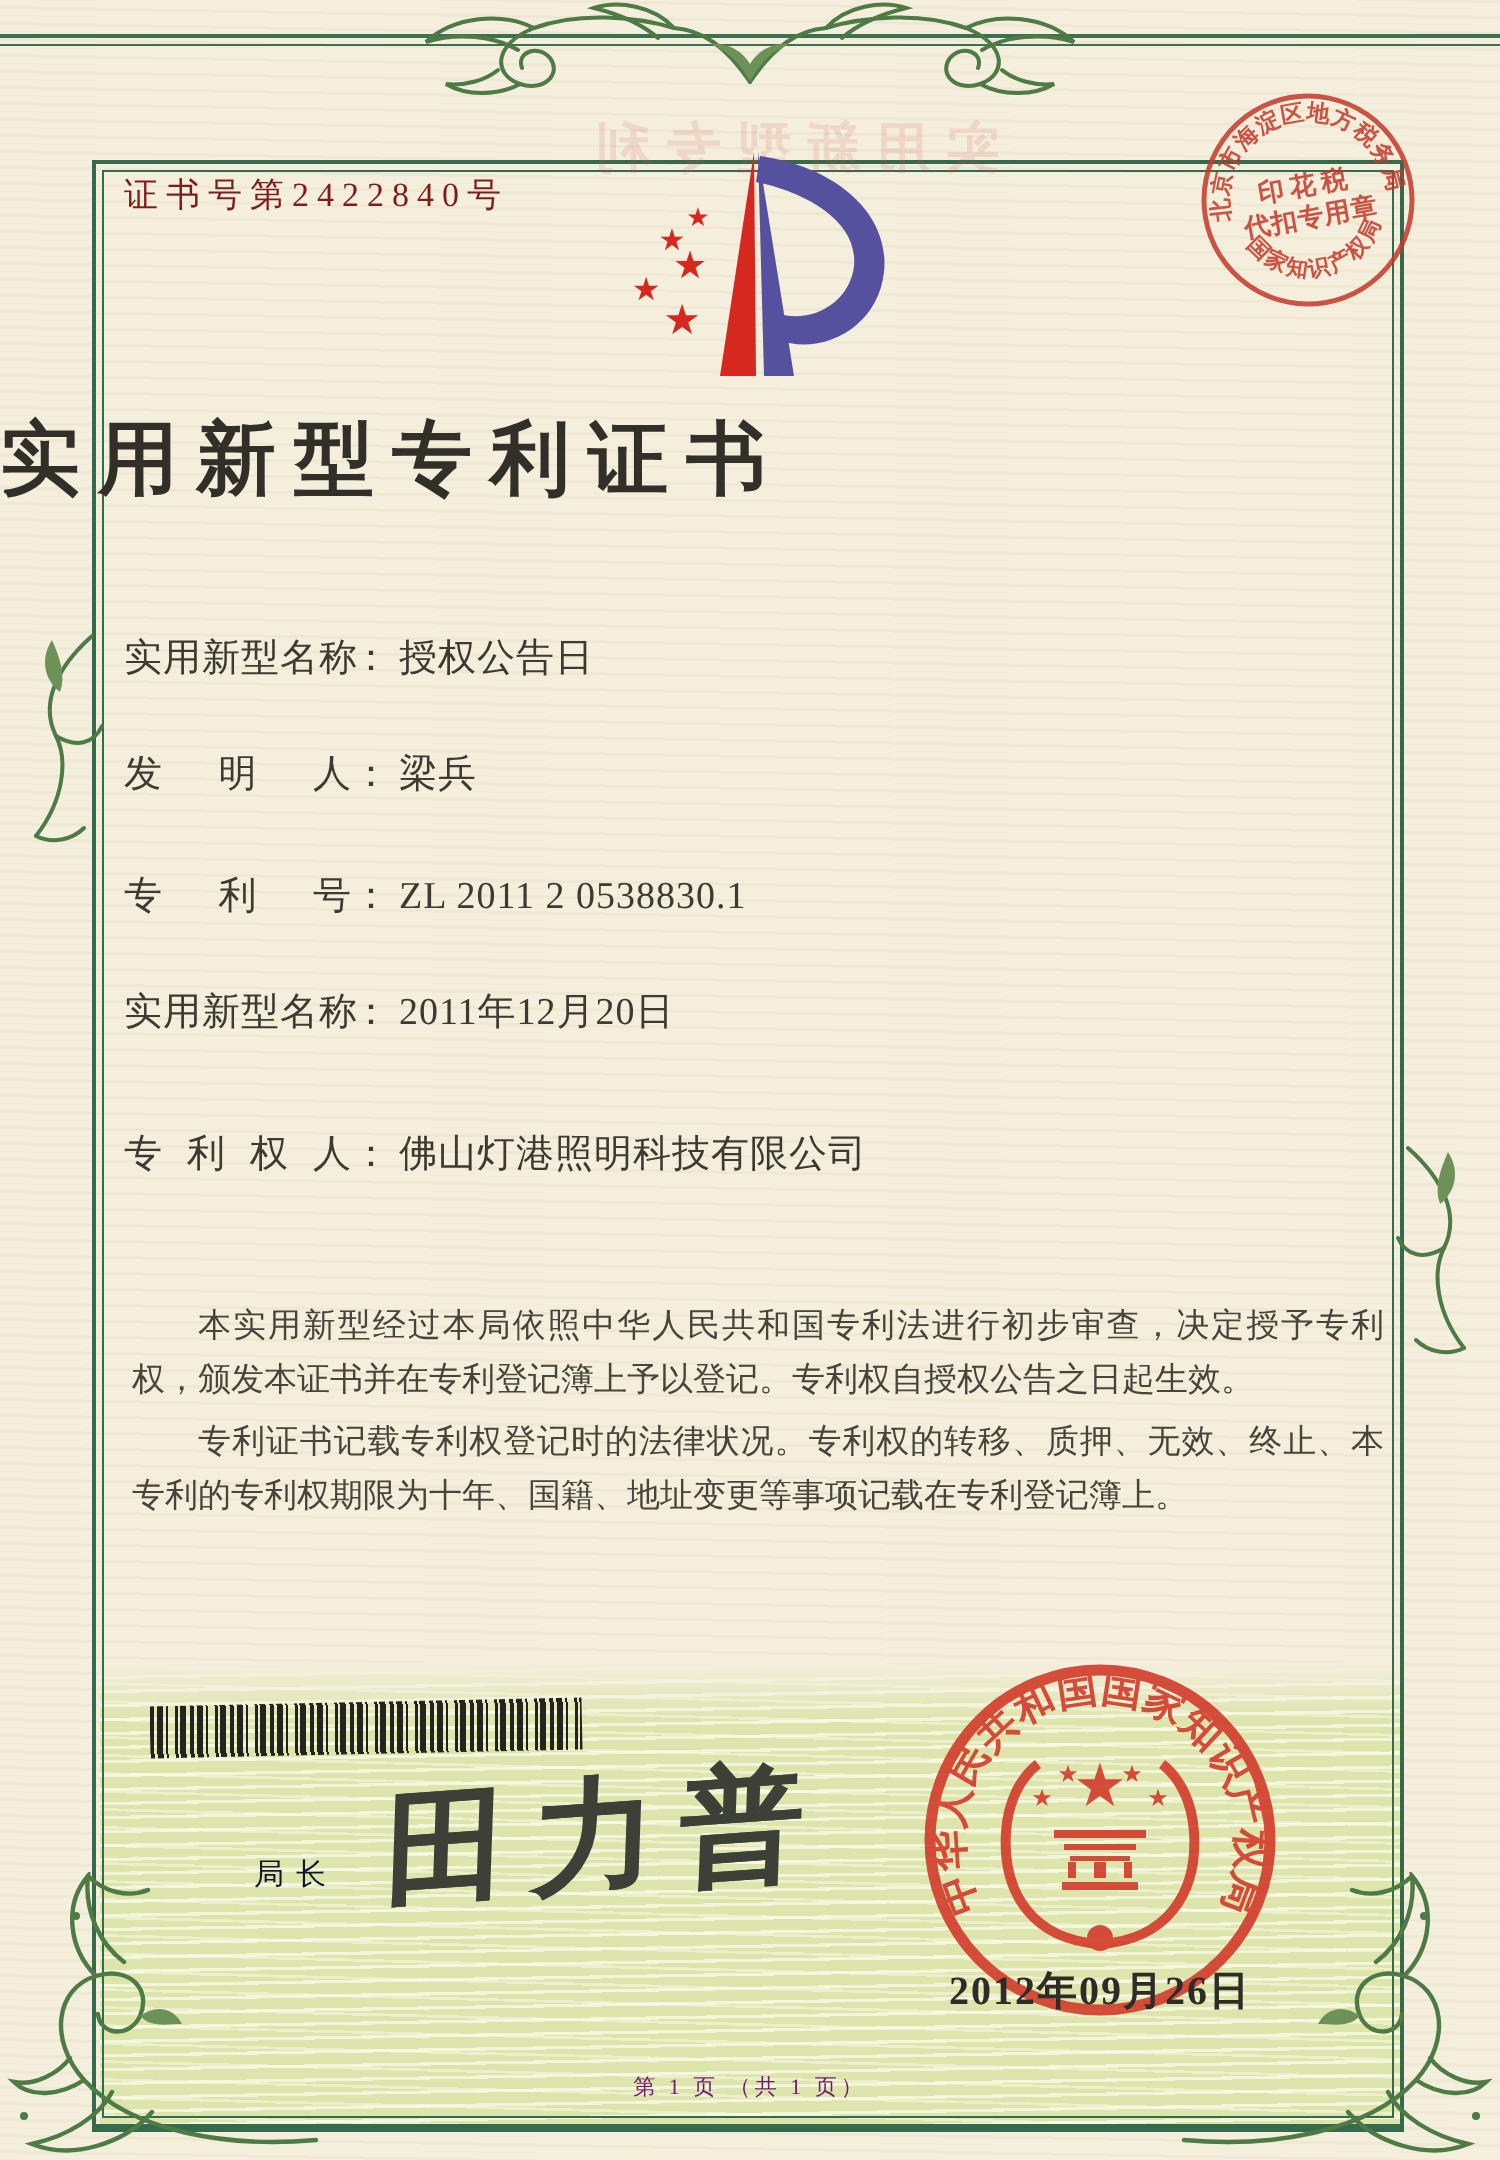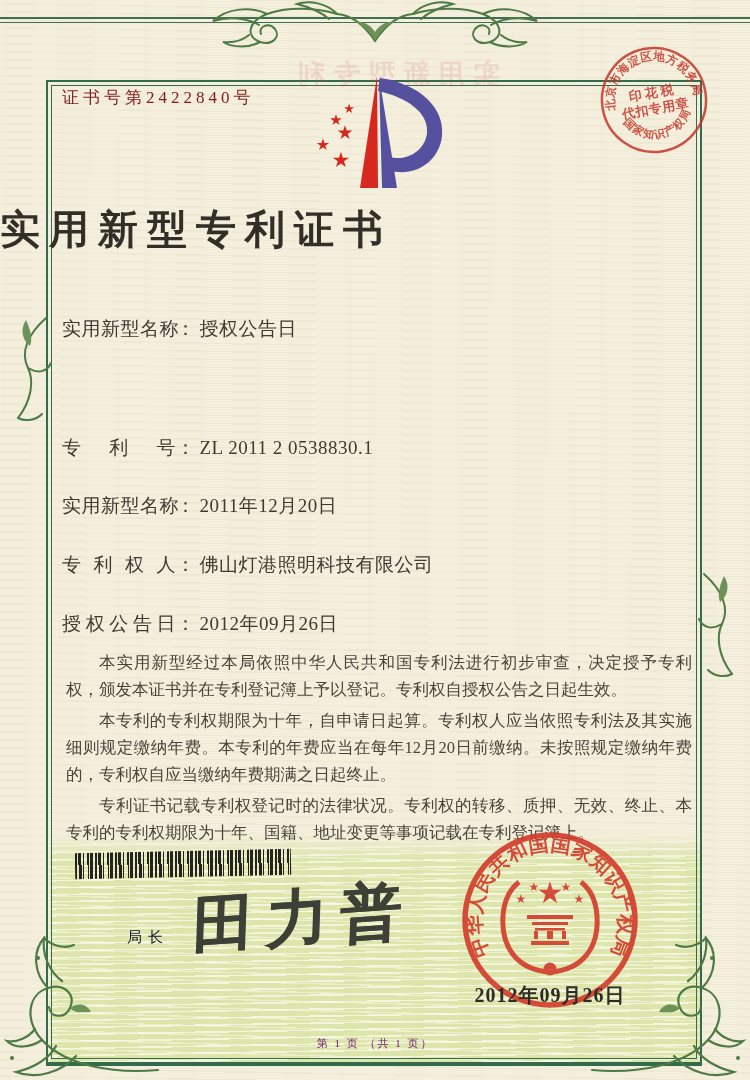--- a/index.html
+++ b/index.html
@@ -42,21 +42,21 @@
   .logo{ position:absolute; left:298px; top:64px; }
 
   .tax-stamp{ position:absolute; left:598px; top:44px; transform:rotate(-10deg); opacity:.85; }
 
   .title{ position:absolute; top:202px; left:0; width:100%; text-align:left;
     font-size:40px; font-weight:bold; letter-spacing:9px; color:#322f28; }
 
   .fields{ position:absolute; left:62px; top:308px; width:620px; height:340px; }
   .frow{ position:absolute; left:0; font-size:19px; color:#3e3a31; white-space:nowrap; letter-spacing:.5px; }
   .frow.f0{ top:8px; } .frow.f1{ top:66px; } .frow.f2{ top:127px; }
-  .frow.f3{ top:185px; } .frow.f4{ top:244px; } .frow.f5{ top:303px; }
+  .frow.f3{ top:185px; } .frow.f4{ top:256px; } .frow.f5{ top:303px; }
   .flabel{ display:inline-block; width:114px; text-align:justify; text-align-last:justify; }
   .fcolon{ margin-right:4px; }
 
   .paras{ position:absolute; left:62px; top:645px; width:634px; font-size:16.5px;
     line-height:27px; color:#48443a; text-align:justify; }
   .paras p{ margin:4px; text-indent:2em; }
 
   .barcode{ position:absolute; left:75px; top:851px; width:216px; height:26px; transform:rotate(-1.2deg);
     background:repeating-linear-gradient(90deg,
       #23231f 0 2px, transparent 2px 3.5px, #23231f 3.5px 6.5px, transparent 6.5px 8px,
@@ -172,37 +172,36 @@
       <textPath href="#taxBot" startOffset="50%">国家知识产权局</textPath>
     </text>
   </svg>
 
   <div class="title">实用新型专利证书</div>
 
   <div class="fields">
     <div class="frow f0">
       <span class="flabel">实用新型名称</span><span class="fcolon">：</span><span class="fvalue">授权公告日</span>
     </div>
+    <div class="frow f1">
+      <span class="flabel">发明人</span><span class="fcolon">：</span><span class="fvalue">梁兵</span>
+    </div>
     <div class="frow f2">
       <span class="flabel">专利号</span><span class="fcolon">：</span><span class="fvalue">ZL 2011 2 0538830.1</span>
     </div>
     <div class="frow f3">
       <span class="flabel">实用新型名称</span><span class="fcolon">：</span><span class="fvalue">2011年12月20日</span>
     </div>
     <div class="frow f4">
       <span class="flabel">专利权人</span><span class="fcolon">：</span><span class="fvalue">佛山灯港照明科技有限公司</span>
     </div>
-    <div class="frow f5">
-      <span class="flabel">授权公告日</span><span class="fcolon">：</span><span class="fvalue">2012年09月26日</span>
-    </div>
   </div>
 
   <div class="paras">
     <p>本实用新型经过本局依照中华人民共和国专利法进行初步审查，决定授予专利权，颁发本证书并在专利登记簿上予以登记。专利权自授权公告之日起生效。</p>
-    <p>本专利的专利权期限为十年，自申请日起算。专利权人应当依照专利法及其实施细则规定缴纳年费。本专利的年费应当在每年12月20日前缴纳。未按照规定缴纳年费的，专利权自应当缴纳年费期满之日起终止。</p>
     <p>专利证书记载专利权登记时的法律状况。专利权的转移、质押、无效、终止、本专利的专利权期限为十年、国籍、地址变更等事项记载在专利登记簿上。</p>
   </div>
 
   <div class="barcode"></div>
 
   <div class="sig-label">局长</div>
   <div class="sig-name">田力普</div>
 
   <svg class="seal" width="178" height="178" viewBox="0 0 178 178">
     <defs>

